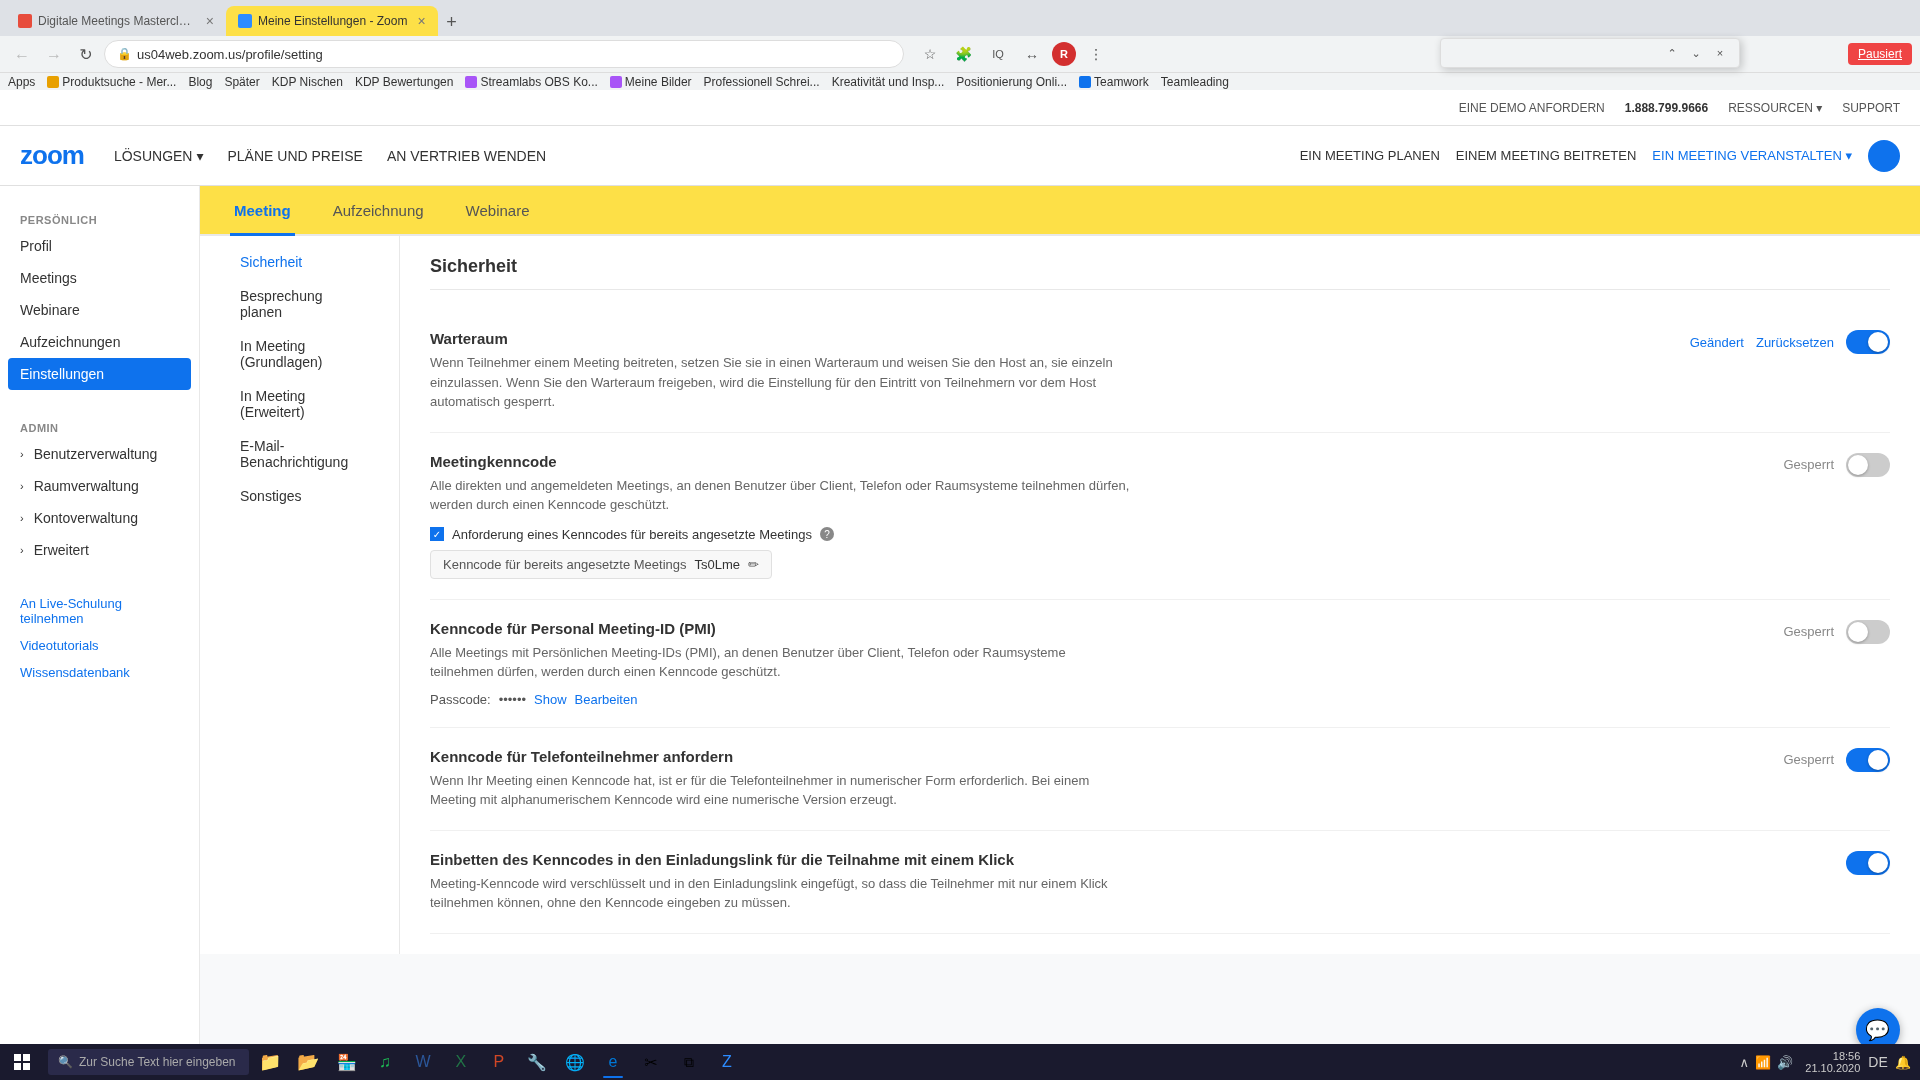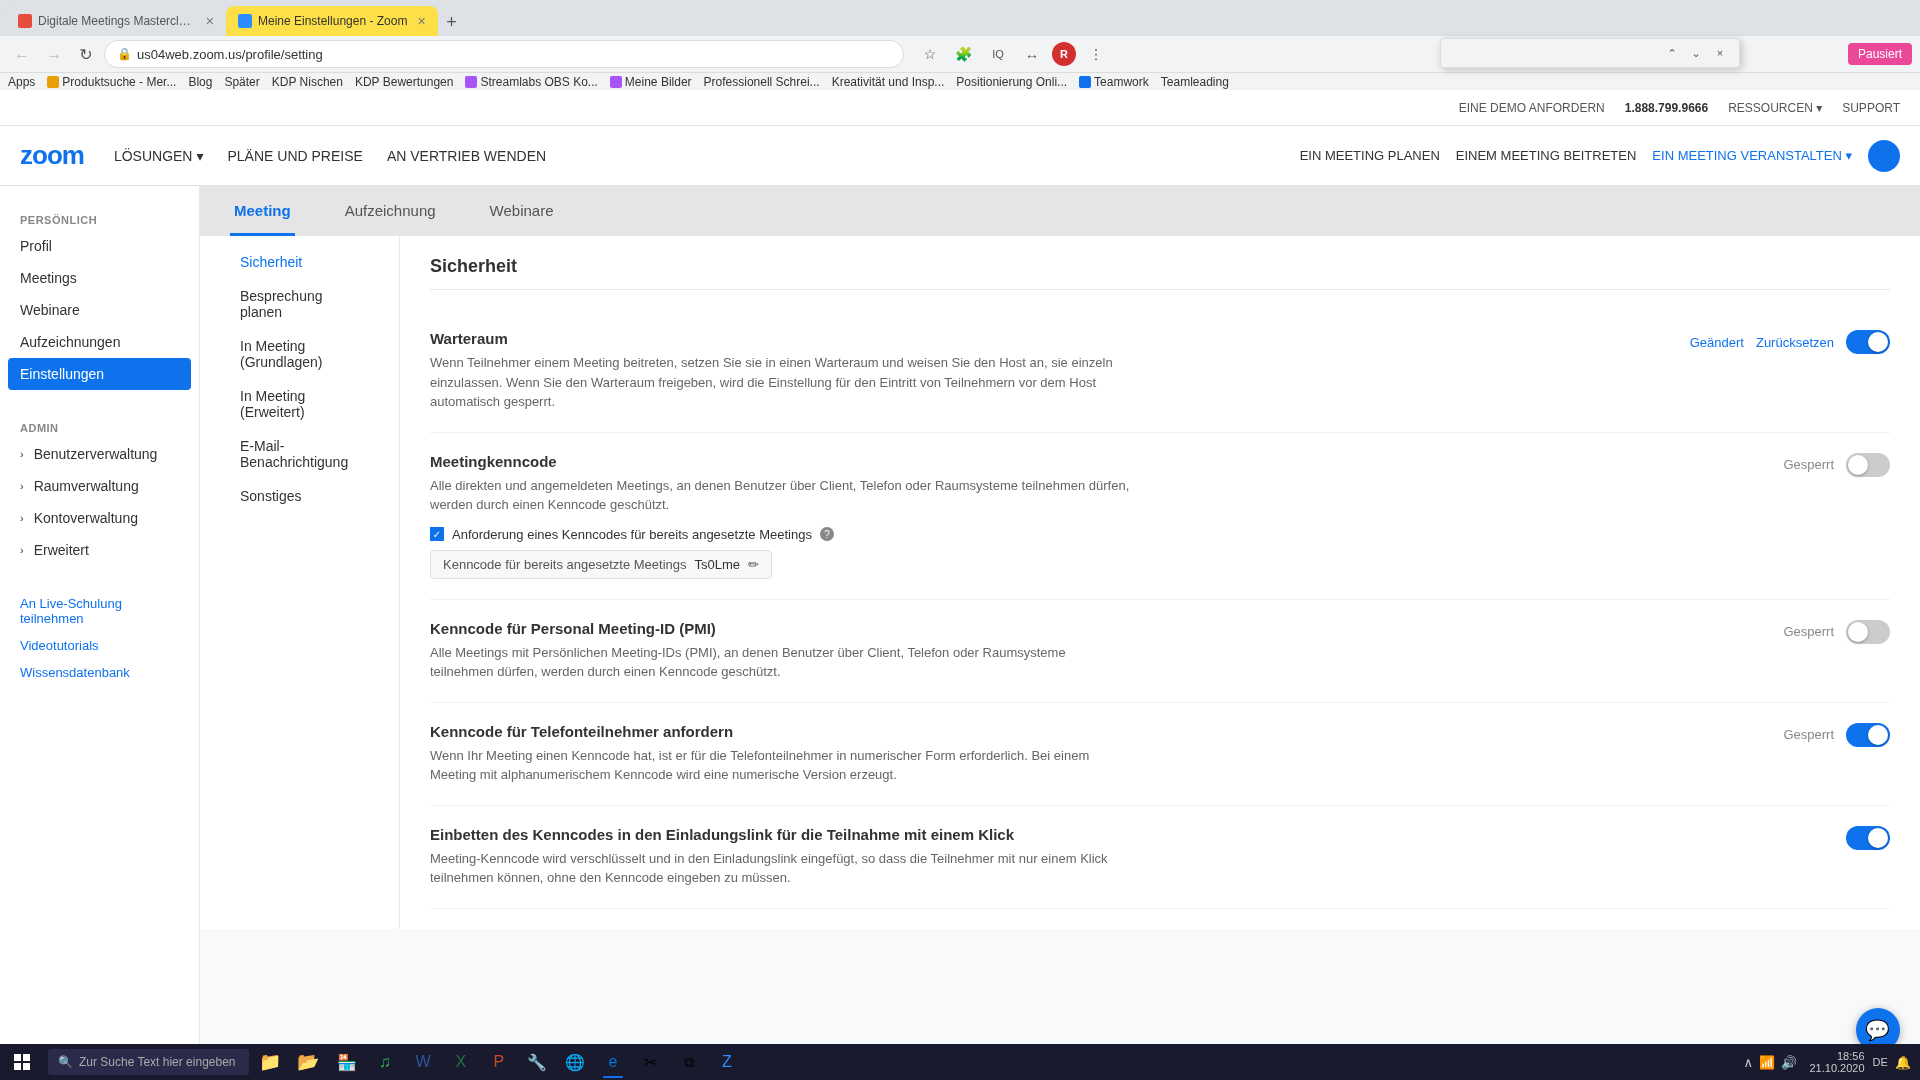--- a/index.html
+++ b/index.html
@@ -61,21 +61,21 @@
     .sidebar-item.active { background: #0e72ed; color: #fff; border-radius: 4px; margin: 0 8px; padding: 8px 12px; }
     .sidebar-item.sub-link { color: #0e72ed; font-size: 13px; padding: 6px 20px; }
     .sidebar-expand { font-size: 11px; margin-right: 4px; }
 
     
     .main-panel { flex: 1; overflow-y: auto; background: #f8f9fa; }
 
     
     .settings-content { background: #fff; margin: 0; padding: 0; }
 
-    .tabs-row { border-bottom: 2px solid #e8e8e8; padding: 0 30px; display: flex; gap: 46px; background: #e5e5e5; }
+    .tabs-row { border-bottom: 2px solid #e8e8e8; padding: 0 30px; display: flex; gap: 34px; background: #fde047; }
     .tab-item { padding: 16px 4px 14px; font-size: 15px; color: #555; cursor: pointer; border-bottom: 3px solid transparent; margin-bottom: -2px; }
     .tab-item.active { color: #0e72ed; border-bottom-color: #0e72ed; font-weight: 600; }
 
     
     .sub-nav { background: #fff; padding: 10px 30px; display: flex; flex-direction: column; gap: 2px; border-right: 1px solid #e8e8e8; width: 200px; flex-shrink: 0; }
     .sub-nav-item { padding: 8px 10px; font-size: 14px; color: #333; cursor: pointer; border-radius: 4px; }
     .sub-nav-item.active { color: #0e72ed; font-weight: 500; }
 
     .settings-with-subnav { display: flex; }
 
@@ -119,21 +119,21 @@
     .taskbar { position: fixed; bottom: 0; left: 0; right: 0; height: 36px; background: #1a1a2e; display: flex; align-items: center; z-index: 200; }
     .taskbar-start { width: 44px; height: 36px; background: #1a1a2e; display: flex; align-items: center; justify-content: center; cursor: pointer; }
     .taskbar-start svg { color: #fff; }
     .taskbar-search { display: flex; align-items: center; background: #2a2a4a; border-radius: 3px; padding: 0 10px; height: 26px; gap: 6px; margin-left: 4px; }
     .taskbar-search-icon { color: #aaa; font-size: 12px; }
     .taskbar-search-text { color: #aaa; font-size: 12px; width: 160px; }
     .taskbar-apps { display: flex; align-items: center; gap: 2px; margin-left: 4px; }
     .taskbar-app { width: 36px; height: 36px; display: flex; align-items: center; justify-content: center; cursor: pointer; position: relative; }
     .taskbar-app.active::after { content: ''; position: absolute; bottom: 2px; left: 50%; transform: translateX(-50%); width: 20px; height: 2px; background: #0e72ed; border-radius: 1px; }
     .taskbar-right { margin-left: auto; display: flex; align-items: center; gap: 4px; padding-right: 8px; }
-    .taskbar-right-item { color: #ccc; font-size: 11px; padding: 0 4px; cursor: pointer; }
+    .taskbar-right-item { color: #ccc; font-size: 14px; padding: 0 4px; cursor: pointer; }
     .taskbar-time { color: #ccc; font-size: 11px; text-align: right; }
 
     
     .sys-tray { display: flex; align-items: center; gap: 6px; padding: 0 8px; }
     .sys-icon { color: #ccc; font-size: 13px; cursor: pointer; }
   </style>
 </head>
 <body>
 
 <div class="browser-chrome">
@@ -171,21 +171,21 @@
 
     <div class="search-overlay">
       <input type="text" style="border: none; background: transparent; outline: none; flex: 1 1 0%; font-size: 13px;" placeholder="">
       <div class="search-overlay-btns">
         <div class="so-btn">⌃</div>
         <div class="so-btn">⌄</div>
         <div class="so-btn">×</div>
       </div>
     </div>
     <div style="display:flex;align-items:center;gap:6px;margin-left:auto;">
-      <div style="background:#ec4899;color:#fff;border-radius:4px;padding:4px 10px;font-size:12px;cursor:pointer;">Pausiert</div>
+      <div style="background:#ef4444;color:#fff;border-radius:4px;padding:4px 10px;font-size:12px;cursor:pointer;text-decoration:underline;">Pausiert</div>
     </div>
   </div>
 
   <div class="bookmarks-bar">
     <div class="bookmark-item">
       <span>Apps</span>
     </div>
     <div class="bookmark-item">
       <span style="width:12px;height:12px;background:#e8a000;border-radius:2px;flex-shrink:0;"></span>
       <span>Produktsuche - Mer...</span>
@@ -361,20 +361,26 @@
                 <div class="toggle off">
                   <div class="toggle-knob"></div>
                 </div>
               </div>
             </div>
 
             <div class="setting-row">
               <div class="setting-info">
                 <div class="setting-name">Kenncode für Personal Meeting-ID (PMI)</div>
                 <div class="setting-desc">Alle Meetings mit Persönlichen Meeting-IDs (PMI), an denen Benutzer über Client, Telefon oder Raumsysteme teilnehmen dürfen, werden durch einen Kenncode geschützt.</div>
+                <div class="passcode-show">
+                  <span>Passcode:</span>
+                  <span>••••••</span>
+                  <span class="setting-link">Show</span>
+                  <span class="setting-link">Bearbeiten</span>
+                </div>
               </div>
               <div class="setting-control">
                 <span class="setting-locked">Gesperrt</span>
                 <div class="toggle off">
                   <div class="toggle-knob"></div>
                 </div>
               </div>
             </div>
 
             <div class="setting-row">

